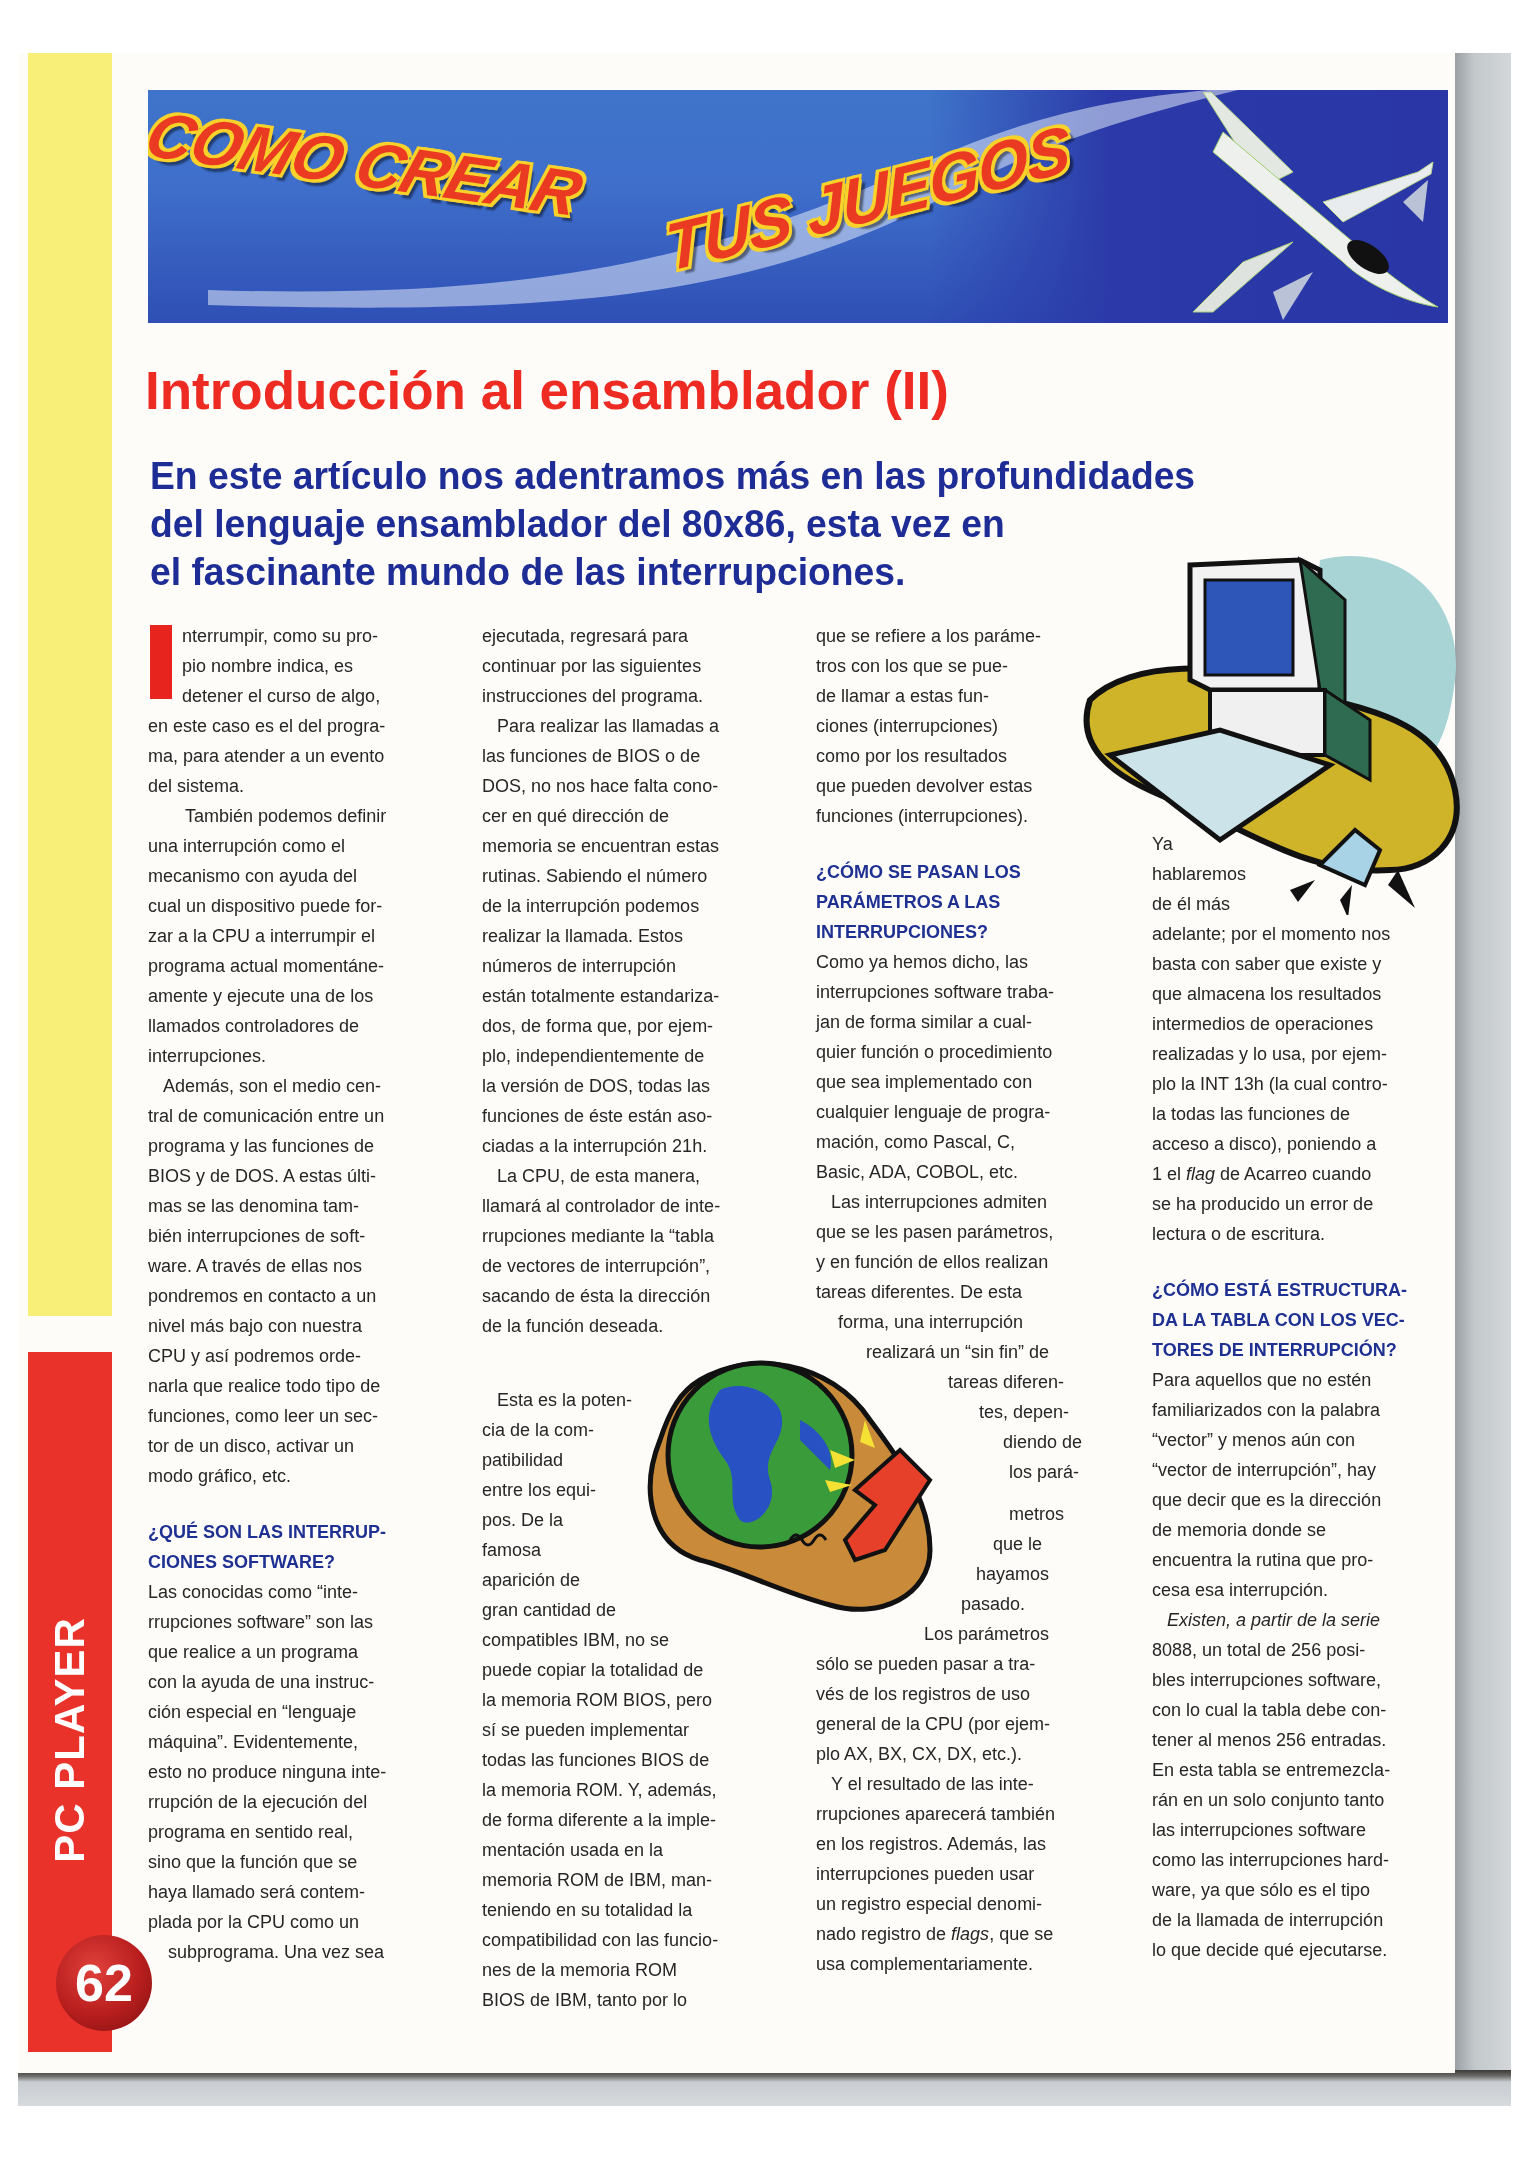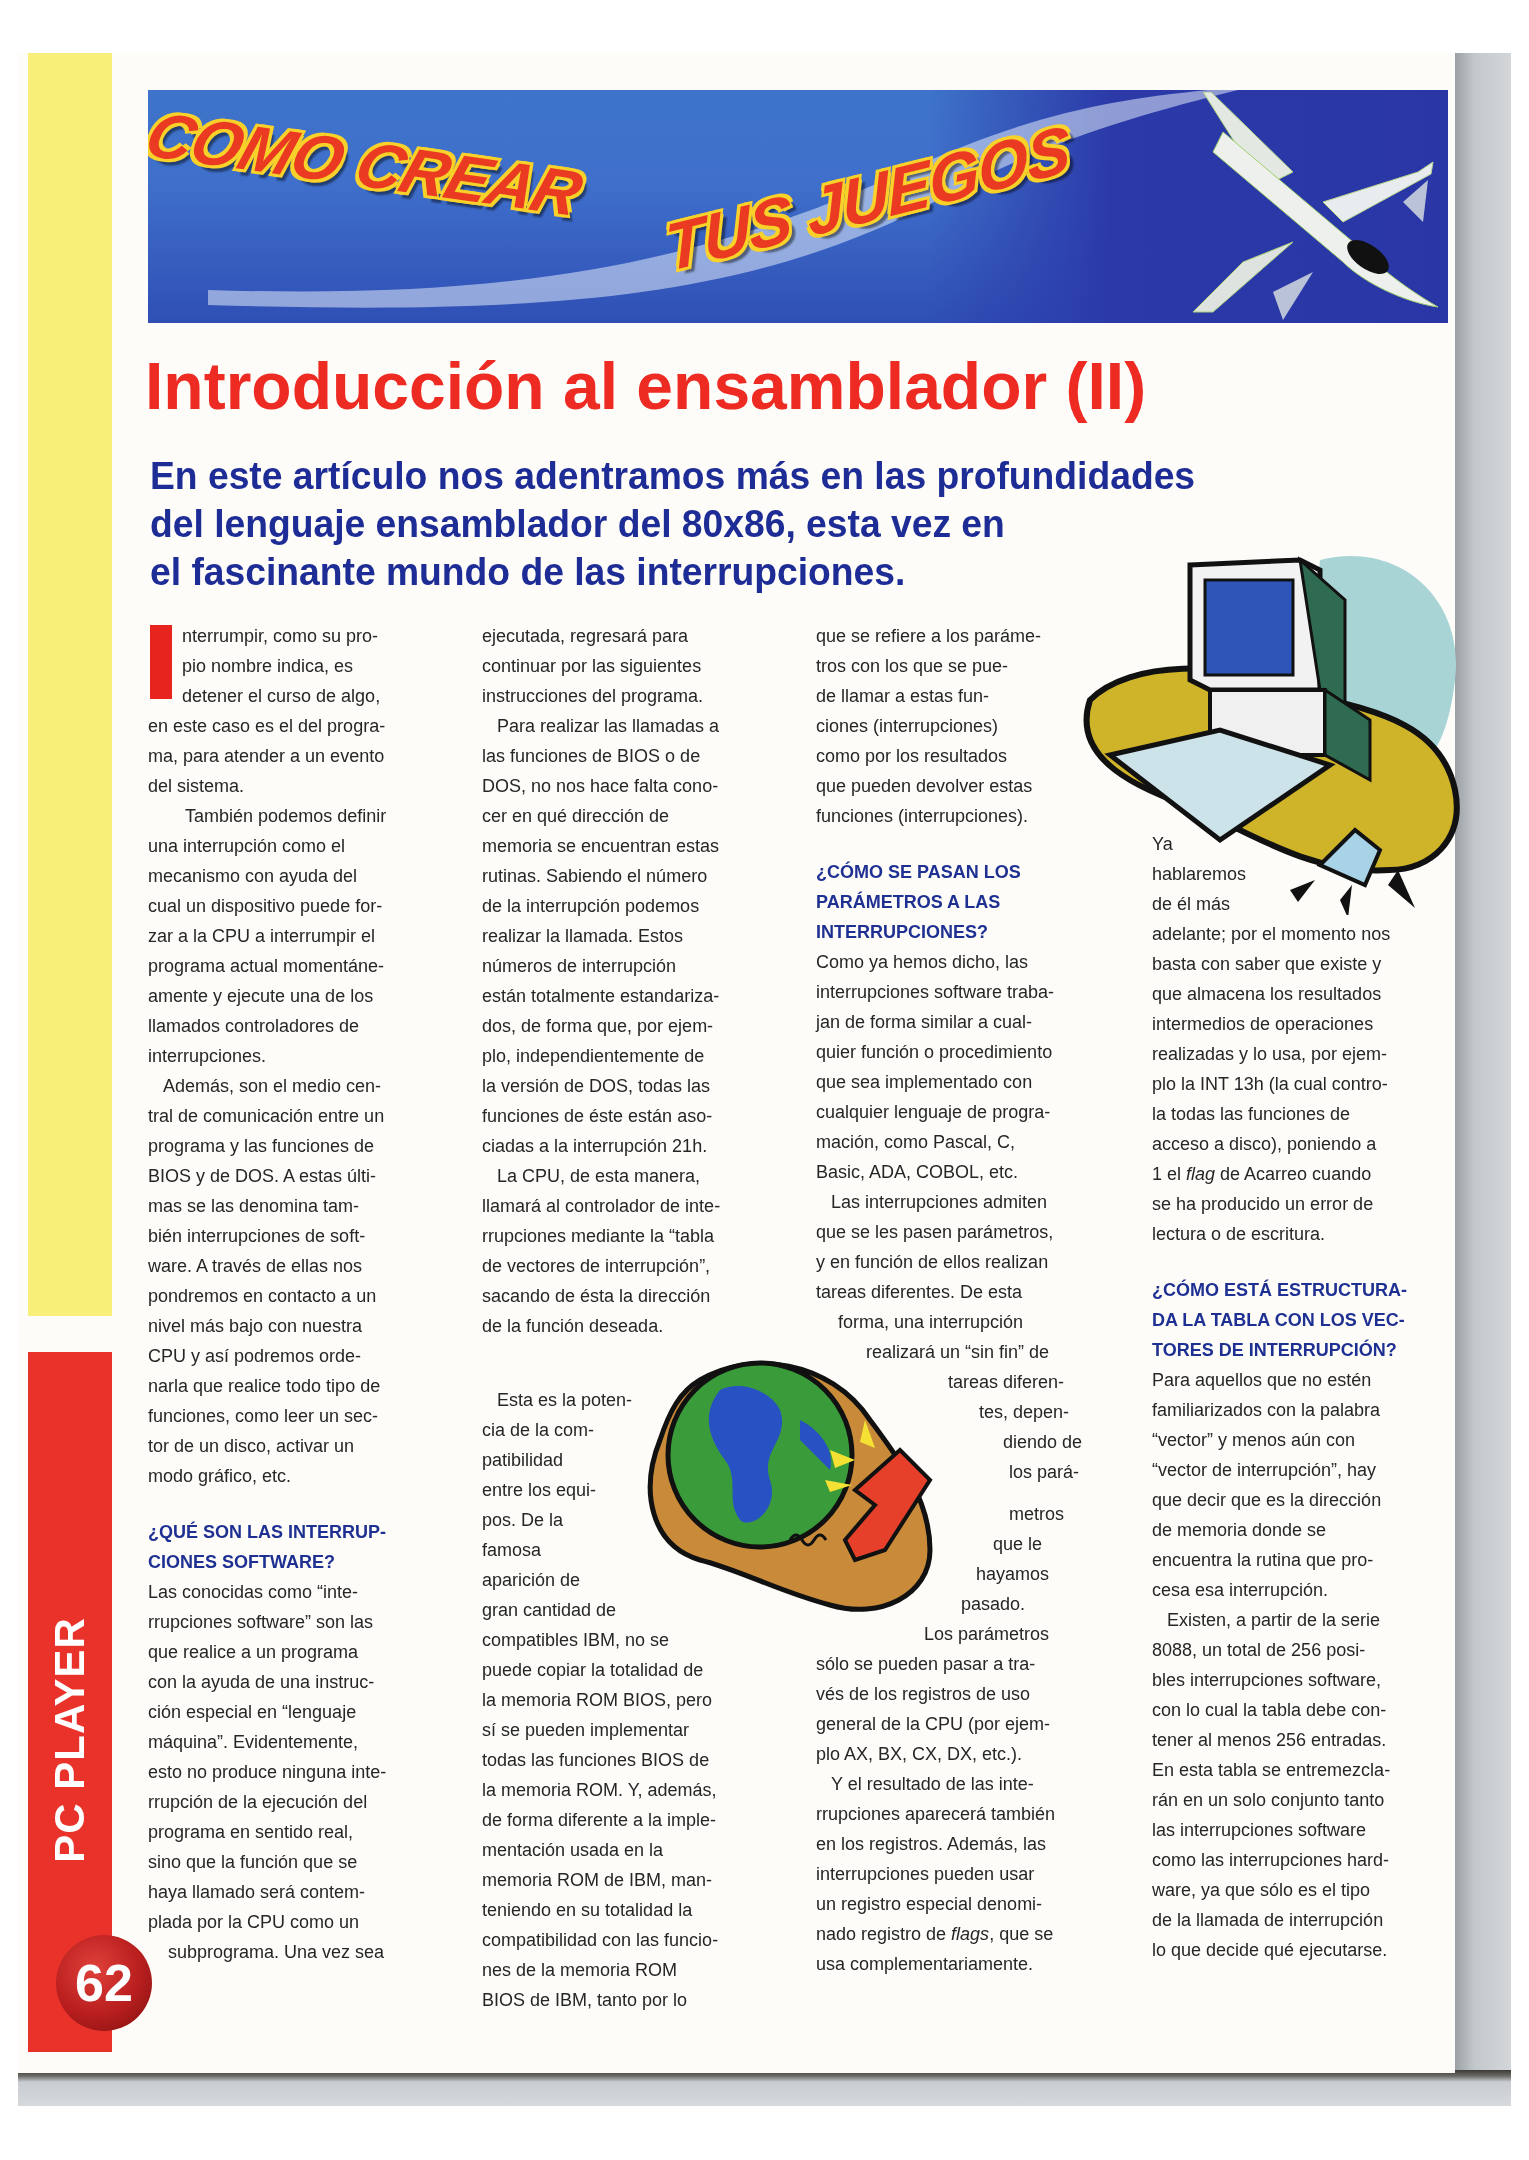--- a/index.html
+++ b/index.html
@@ -23,21 +23,21 @@
   .banner .dark { position:absolute; right:0; top:0; width:520px; height:100%;
          background:linear-gradient(90deg,rgba(35,45,160,0) 0%,#2b3aa8 35%,#2a36a6 100%); }
   .swoosh { position:absolute; left:0; top:0; width:100%; height:100%; }
   .banner-text { position:absolute; font-style:italic; font-weight:bold; color:#ea3b22;
          text-shadow: 0 0 0 #f8e12c, 3px 3px 0 #f8d12a, -3px -3px 0 #f8d12a, 3px -3px 0 #f8d12a,
                       -3px 3px 0 #f8d12a, 6px 6px 2px rgba(0,0,0,0.45);
          letter-spacing:-1px; transform:skewX(-10deg); }
   .bt1 { left:12px; top:8px; font-size:64px; transform:rotate(8deg) skewX(-10deg); transform-origin:left top; }
   .bt2 { left:515px; top:120px; font-size:66px; transform:rotate(-14deg) skewX(-10deg); transform-origin:left top; }
   .jet { position:absolute; left:1035px; top:2px; width:260px; height:228px; }
-  .title { position:absolute; left:145px; top:348px; font-size:66px; font-weight:bold; color:#ee2b22;
+  .title { position:absolute; left:145px; top:360px; font-size:53px; font-weight:bold; color:#ee2b22;
          letter-spacing:0px; white-space:nowrap; transform:scaleX(1.0); transform-origin:left; }
   .subtitle { position:absolute; left:150px; top:452px; width:1300px; }
   .subtitle div { font-size:38px; font-weight:bold; color:#1e2c96; line-height:48px; white-space:nowrap;
          transform:scaleX(0.98); transform-origin:left; }
   .col { position:absolute; top:621px; font-size:18px; color:#262626; line-height:30px; }
   .col .ln { white-space:nowrap; height:30px; }
   .col .h { color:#1e3092; font-weight:bold; }
   .dropcap { position:absolute; left:150px; top:625px; width:22px; height:74px; background:#e8241f; }
   .c1 { left:148px; }
   .c2 { left:482px; }
@@ -283,21 +283,21 @@
     <div class="ln h">DA LA TABLA CON LOS VEC-</div>
     <div class="ln h">TORES DE INTERRUPCIÓN?</div>
     <div class="ln">Para aquellos que no estén</div>
     <div class="ln">familiarizados con la palabra</div>
     <div class="ln">“vector” y menos aún con</div>
     <div class="ln">“vector de interrupción”, hay</div>
     <div class="ln">que decir que es la dirección</div>
     <div class="ln">de memoria donde se</div>
     <div class="ln">encuentra la rutina que pro-</div>
     <div class="ln">cesa esa interrupción.</div>
-    <div class="ln" style="padding-left: 15px;">Existen, a partir de la serie</div>
+    <div class="ln" style="padding-left: 15px; font-style: italic;">Existen, a partir de la serie</div>
     <div class="ln">8088, un total de 256 posi-</div>
     <div class="ln">bles interrupciones software,</div>
     <div class="ln">con lo cual la tabla debe con-</div>
     <div class="ln">tener al menos 256 entradas.</div>
     <div class="ln">En esta tabla se entremezcla-</div>
     <div class="ln">rán en un solo conjunto tanto</div>
     <div class="ln">las interrupciones software</div>
     <div class="ln">como las interrupciones hard-</div>
     <div class="ln">ware, ya que sólo es el tipo</div>
     <div class="ln">de la llamada de interrupción</div>

